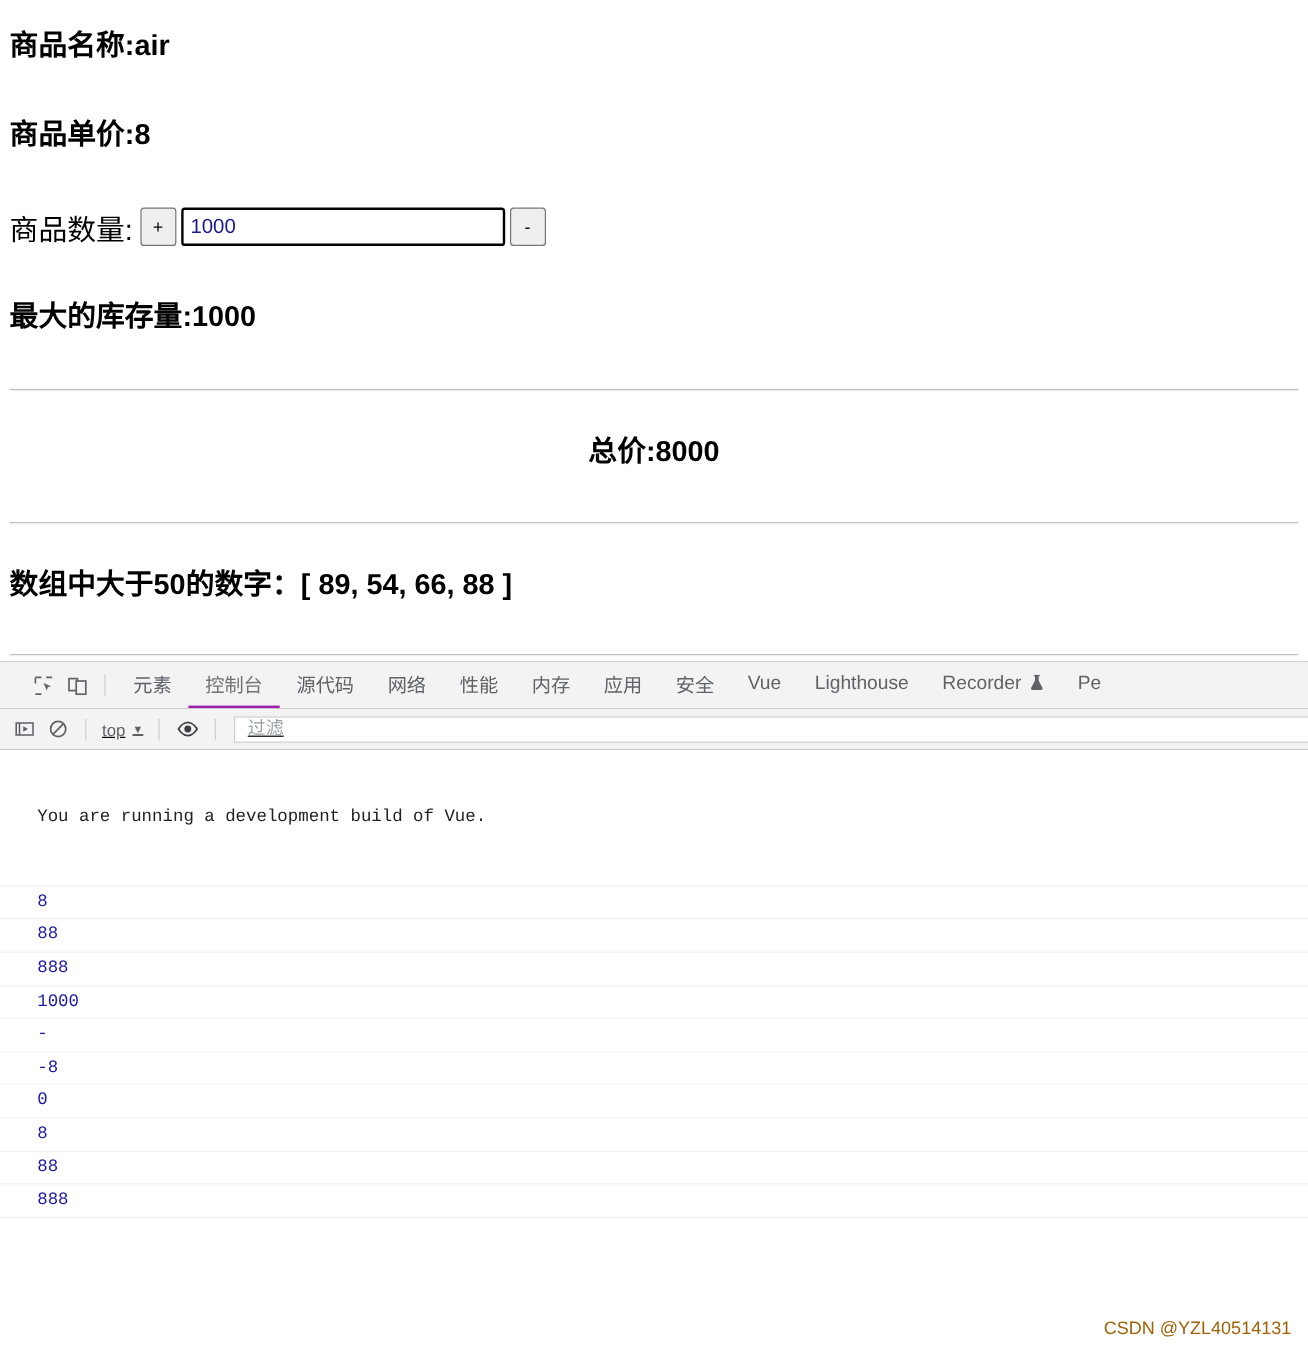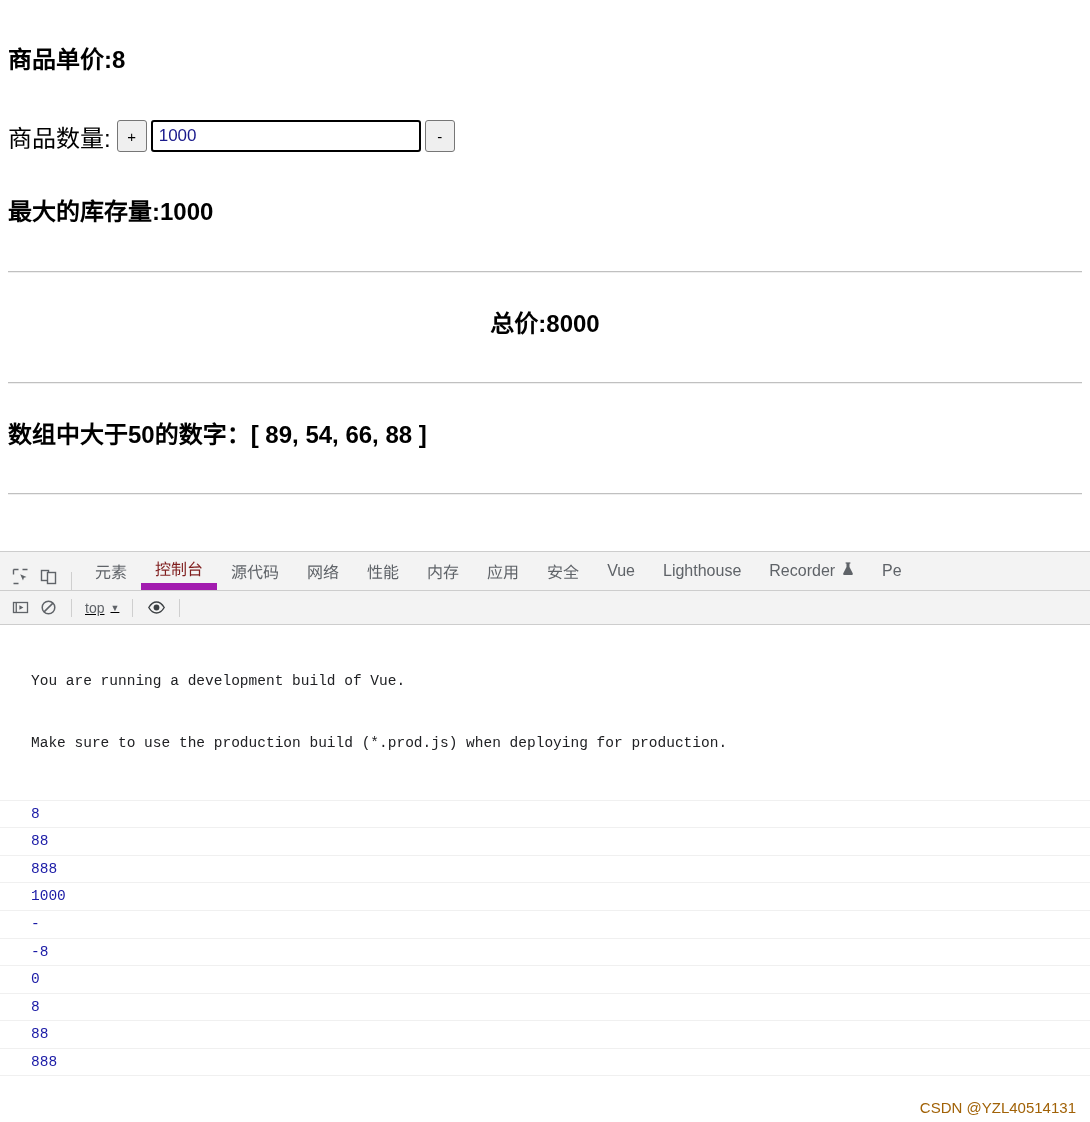--- a/index.html
+++ b/index.html
@@ -106,25 +106,25 @@
     background: #ffffff;
     border-top: 1px solid #cdcdcd;
     font-family: "Liberation Sans", sans-serif;
     box-sizing: border-box;
     overflow: hidden;
   }
 
   
   #tabstrip {
     display: flex;
-    align-items: flex-end;
+    align-items: center;
     height: 38px;
     background: #f3f3f3;
     border-bottom: 1px solid #cdcdcd;
-    padding-left: 6px;
+    padding-left: 22px;
     overflow: hidden;
     white-space: nowrap;
   }
   .tool-icon {
     width: 28px;
     height: 28px;
     display: inline-flex;
     align-items: center;
     justify-content: center;
     cursor: pointer;
@@ -143,22 +143,22 @@
     padding: 0 14px;
     height: 37px;
     display: inline-flex;
     align-items: center;
     cursor: pointer;
     border-bottom: 2px solid transparent;
     flex: 0 0 auto;
     box-sizing: border-box;
   }
   .tab.active {
-    color: #7f1d1d;
-    border-bottom: 7px solid #a21caf;
+    color: #737373;
+    border-bottom: 2px solid #a21caf;
   }
   .tab .flask {
     margin-left: 7px;
     font-size: 14px;
     color: #5f6368;
   }
 
   
   #console-toolbar {
     display: flex;
@@ -235,20 +235,23 @@
     color: #a16207;
     font-family: "Liberation Sans", sans-serif;
     pointer-events: none;
   }
 </style>
 </head>
 <body>
 
 <div id="page-area">
 
+  <div id="row-name" class="h-row">
+    <h2 class="heading">商品名称:air</h2>
+  </div>
 
   <div id="row-price" class="h-row">
     <h2 class="heading">商品单价:8</h2>
   </div>
 
   <div id="row-qty" class="h-row">
     <span class="qty-label">商品数量:</span>
     <span class="stepper">
       <button class="step-btn">+</button>
       <input class="qty-input" type="text" value="1000" style="">
@@ -334,27 +337,29 @@
       <span class="caret">▼</span>
     </span>
     <span class="vsep"></span>
     <span class="tool-icon">
       <svg width="19" height="15" viewBox="0 0 19 15" aria-hidden="true">
         <path d="M9.5 2C5 2 1.8 7.5 1.8 7.5S5 13 9.5 13 17.2 7.5 17.2 7.5 14 2 9.5 2z" stroke="#3c4043" stroke-width="1.4" fill="none"></path>
         <circle cx="9.5" cy="7.5" r="2.9" fill="#3c4043"></circle>
       </svg>
     </span>
     <span class="vsep"></span>
+    <span class="filter-box">
+      <input type="text" placeholder="过滤" style="">
+    </span>
   </div>
 
   <div id="console-body">
 
     <div class="msg warn-text">
       <span class="line">You are running a development build of Vue.</span>
-      <span class="line">Make sure to use the production build (*.prod.js) when deploying for production.</span>
     </div>
 
     <div class="msg"><span class="line">8</span></div>
     <div class="msg"><span class="line">88</span></div>
     <div class="msg"><span class="line">888</span></div>
     <div class="msg"><span class="line">1000</span></div>
     <div class="msg"><span class="line">-</span></div>
     <div class="msg"><span class="line">-8</span></div>
     <div class="msg"><span class="line">0</span></div>
     <div class="msg"><span class="line">8</span></div>

